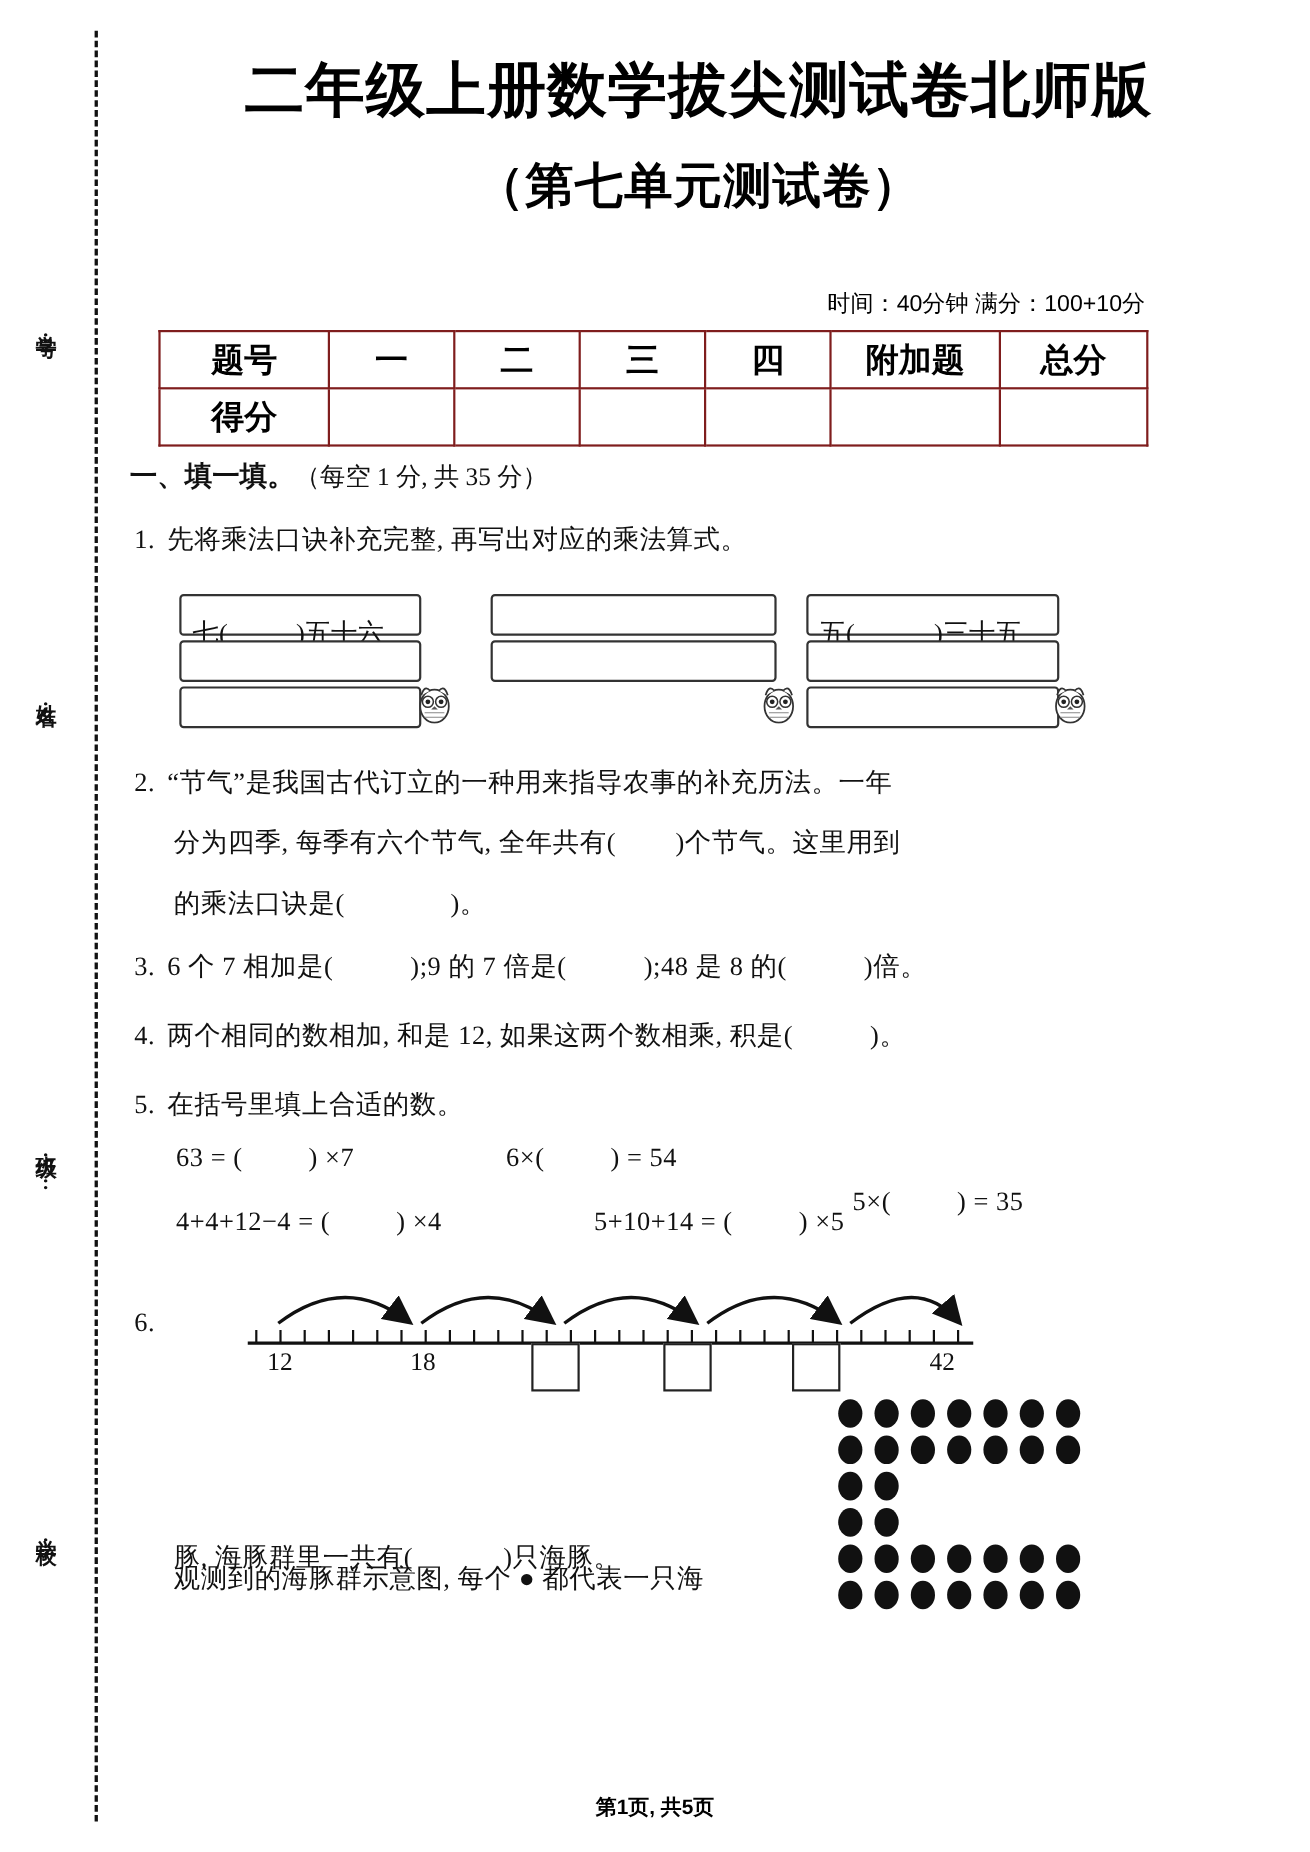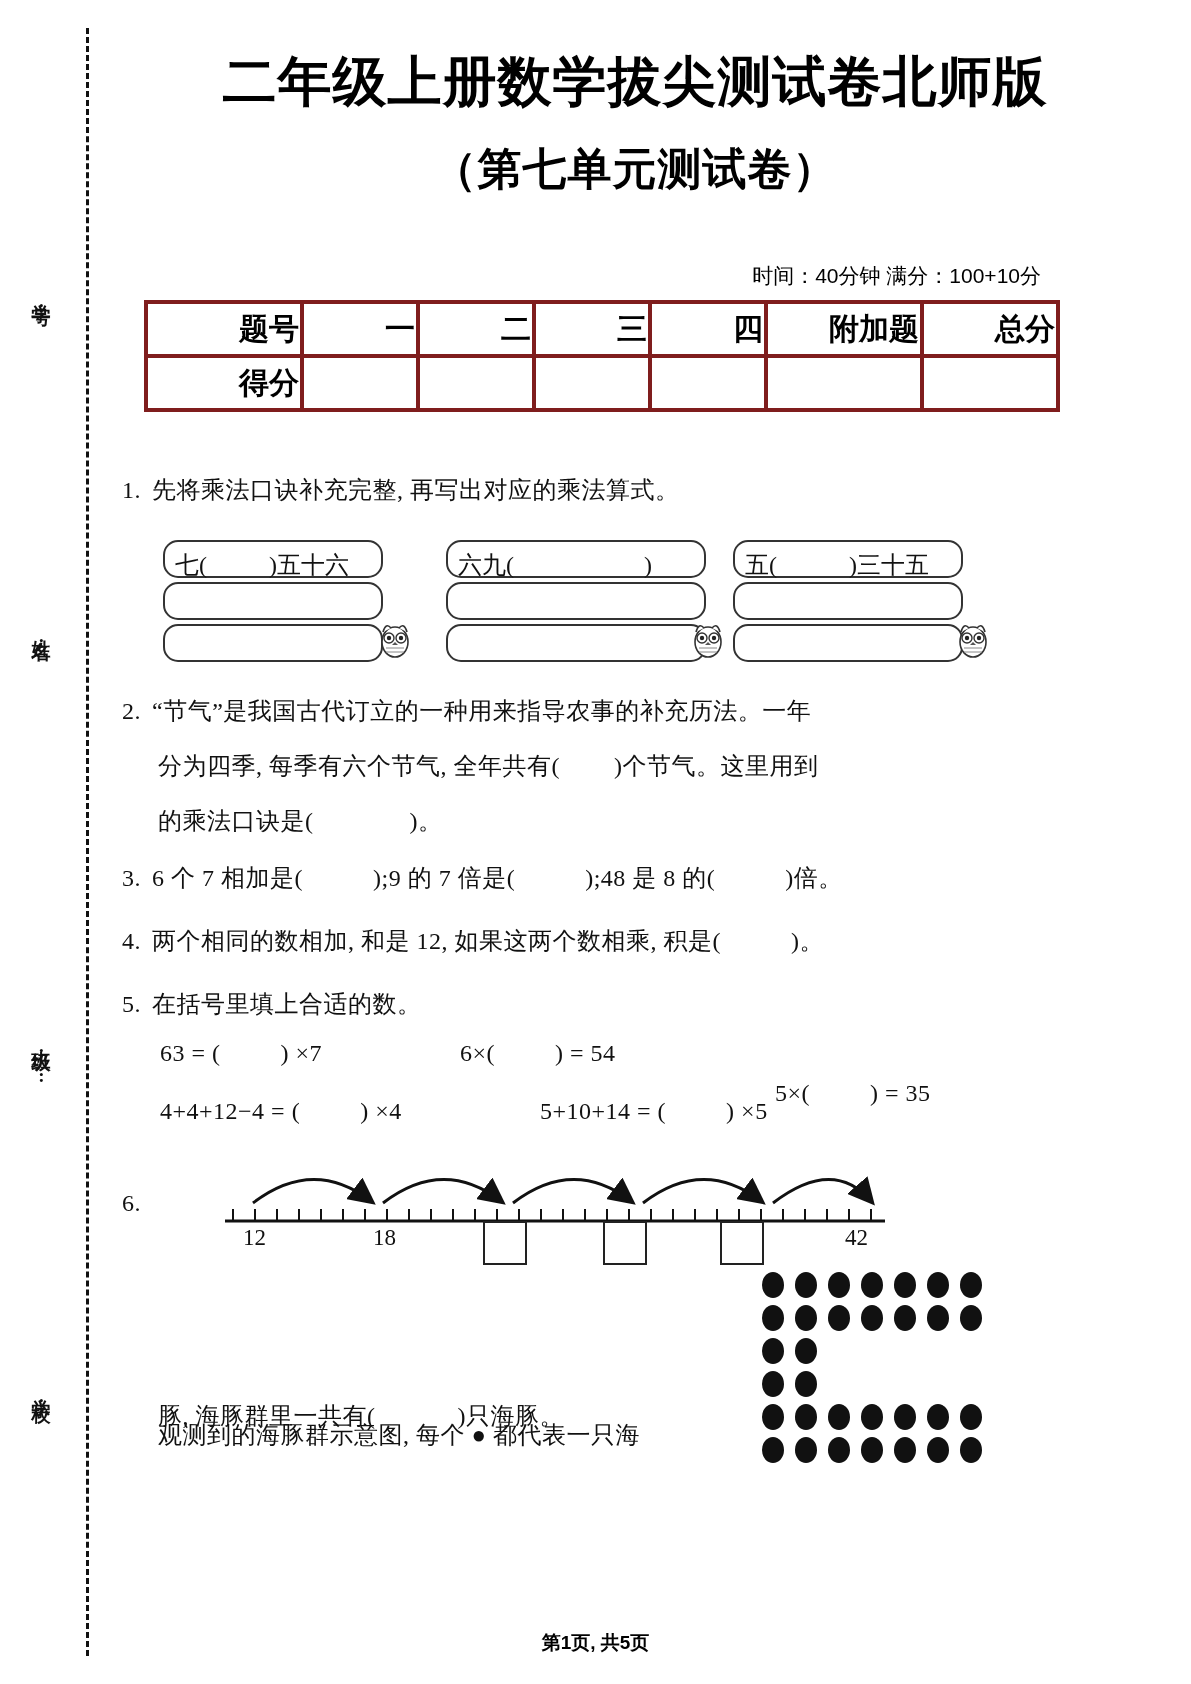--- a/index.html
+++ b/index.html
@@ -57,23 +57,23 @@
     white-space:nowrap;
   }
 
   
   .score-table{
     position:absolute;left:144px;top:300px;width:900px;
     border-collapse:collapse;
     table-layout:fixed;
   }
   .score-table td{
-    border:4px solid #7f1d1d;
+    border:2px solid #7f1d1d;
     height:48px;
-    text-align:right;
+    text-align:center;
     vertical-align:middle;
     font-family:"Liberation Serif", serif;
     font-weight:bold;
     font-size:30px;
     color:#000;
   }
   .score-table td.lbl{width:150px;}
   .score-table td.c-small{width:110px;}
   .score-table td.c-extra{width:150px;}
   .score-table td.c-total{width:130px;}
@@ -96,25 +96,25 @@
     white-space:nowrap;
     color:#111;
   }
   .q .num{display:inline-block;min-width:30px;}
   .blank{display:inline-block;}
 
   
   .rhyme-group{position:absolute;}
   .rhyme-box{
     border:2px solid #333;
-    border-radius:15px;
+    border-radius:4px;
     height:38px;
     line-height:38px;
     box-sizing:border-box;
-    padding:4px 10px;
+    padding:16px 10px;
     font-family:"Liberation Serif", serif;
     font-size:24px;
     white-space:nowrap;
     background:#fff;
     margin-bottom:4px;
     position:relative;
   }
   .rhyme-box .spacer{display:inline-block;}
   .owl{
     position:absolute;
@@ -192,20 +192,23 @@
       <td></td>
       <td></td>
       <td></td>
       <td></td>
       <td></td>
       <td></td>
     </tr>
   </tbody>
     </table>
 
+  <div class="sec-head" style="top:416px;">
+    <span>一、填一填。</span><span class="paren">（每空 1 分, 共 35 分）</span>
+  </div>
 
   <div class="q" style="left:122px;top:474px;">
     <span class="num">1.</span><span>先将乘法口诀补充完整, 再写出对应的乘法算式。</span>
   </div>
 
   <div class="rhyme-group" style="left:163px;top:540px;width:220px;">
     <div class="rhyme-box">
       <span>七(</span><span class="spacer" style="width:62px;"></span><span>)五十六</span>
     </div>
     <div class="rhyme-box"></div>
@@ -216,23 +219,20 @@
       <circle cx="11" cy="20" r="5" fill="#fff" stroke="#333" stroke-width="1.4"></circle>
       <circle cx="23" cy="20" r="5" fill="#fff" stroke="#333" stroke-width="1.4"></circle>
       <circle cx="11" cy="20" r="2.2" fill="#222"></circle>
         <circle cx="23" cy="20" r="2.2" fill="#222"></circle>
       <path d="M17 24 l-3 3 h6 z" fill="#555"></path>
       <path d="M8 30 h18 M8 34 h18" stroke="#888" stroke-width="1"></path>
     </svg>
   </div>
 
   <div class="rhyme-group" style="left:446px;top:540px;width:260px;">
-    <div class="rhyme-box">
-      <span>六九(</span><span class="spacer" style="width:130px;"></span><span>)</span>
-    </div>
     <div class="rhyme-box"></div>
     <div class="rhyme-box"></div>
     <svg class="owl" style="left:245px;top:78px;" viewBox="0 0 34 40">
       <ellipse cx="17" cy="24" rx="13" ry="15" fill="#fff" stroke="#333" stroke-width="1.6"></ellipse>
       <path d="M5 14 Q8 4 13 10 M29 14 Q26 4 21 10" fill="#fff" stroke="#333" stroke-width="1.6"></path>
       <circle cx="11" cy="20" r="5" fill="#fff" stroke="#333" stroke-width="1.4"></circle>
       <circle cx="23" cy="20" r="5" fill="#fff" stroke="#333" stroke-width="1.4"></circle>
       <circle cx="11" cy="20" r="2.2" fill="#222"></circle>
         <circle cx="23" cy="20" r="2.2" fill="#222"></circle>
       <path d="M17 24 l-3 3 h6 z" fill="#555"></path>

